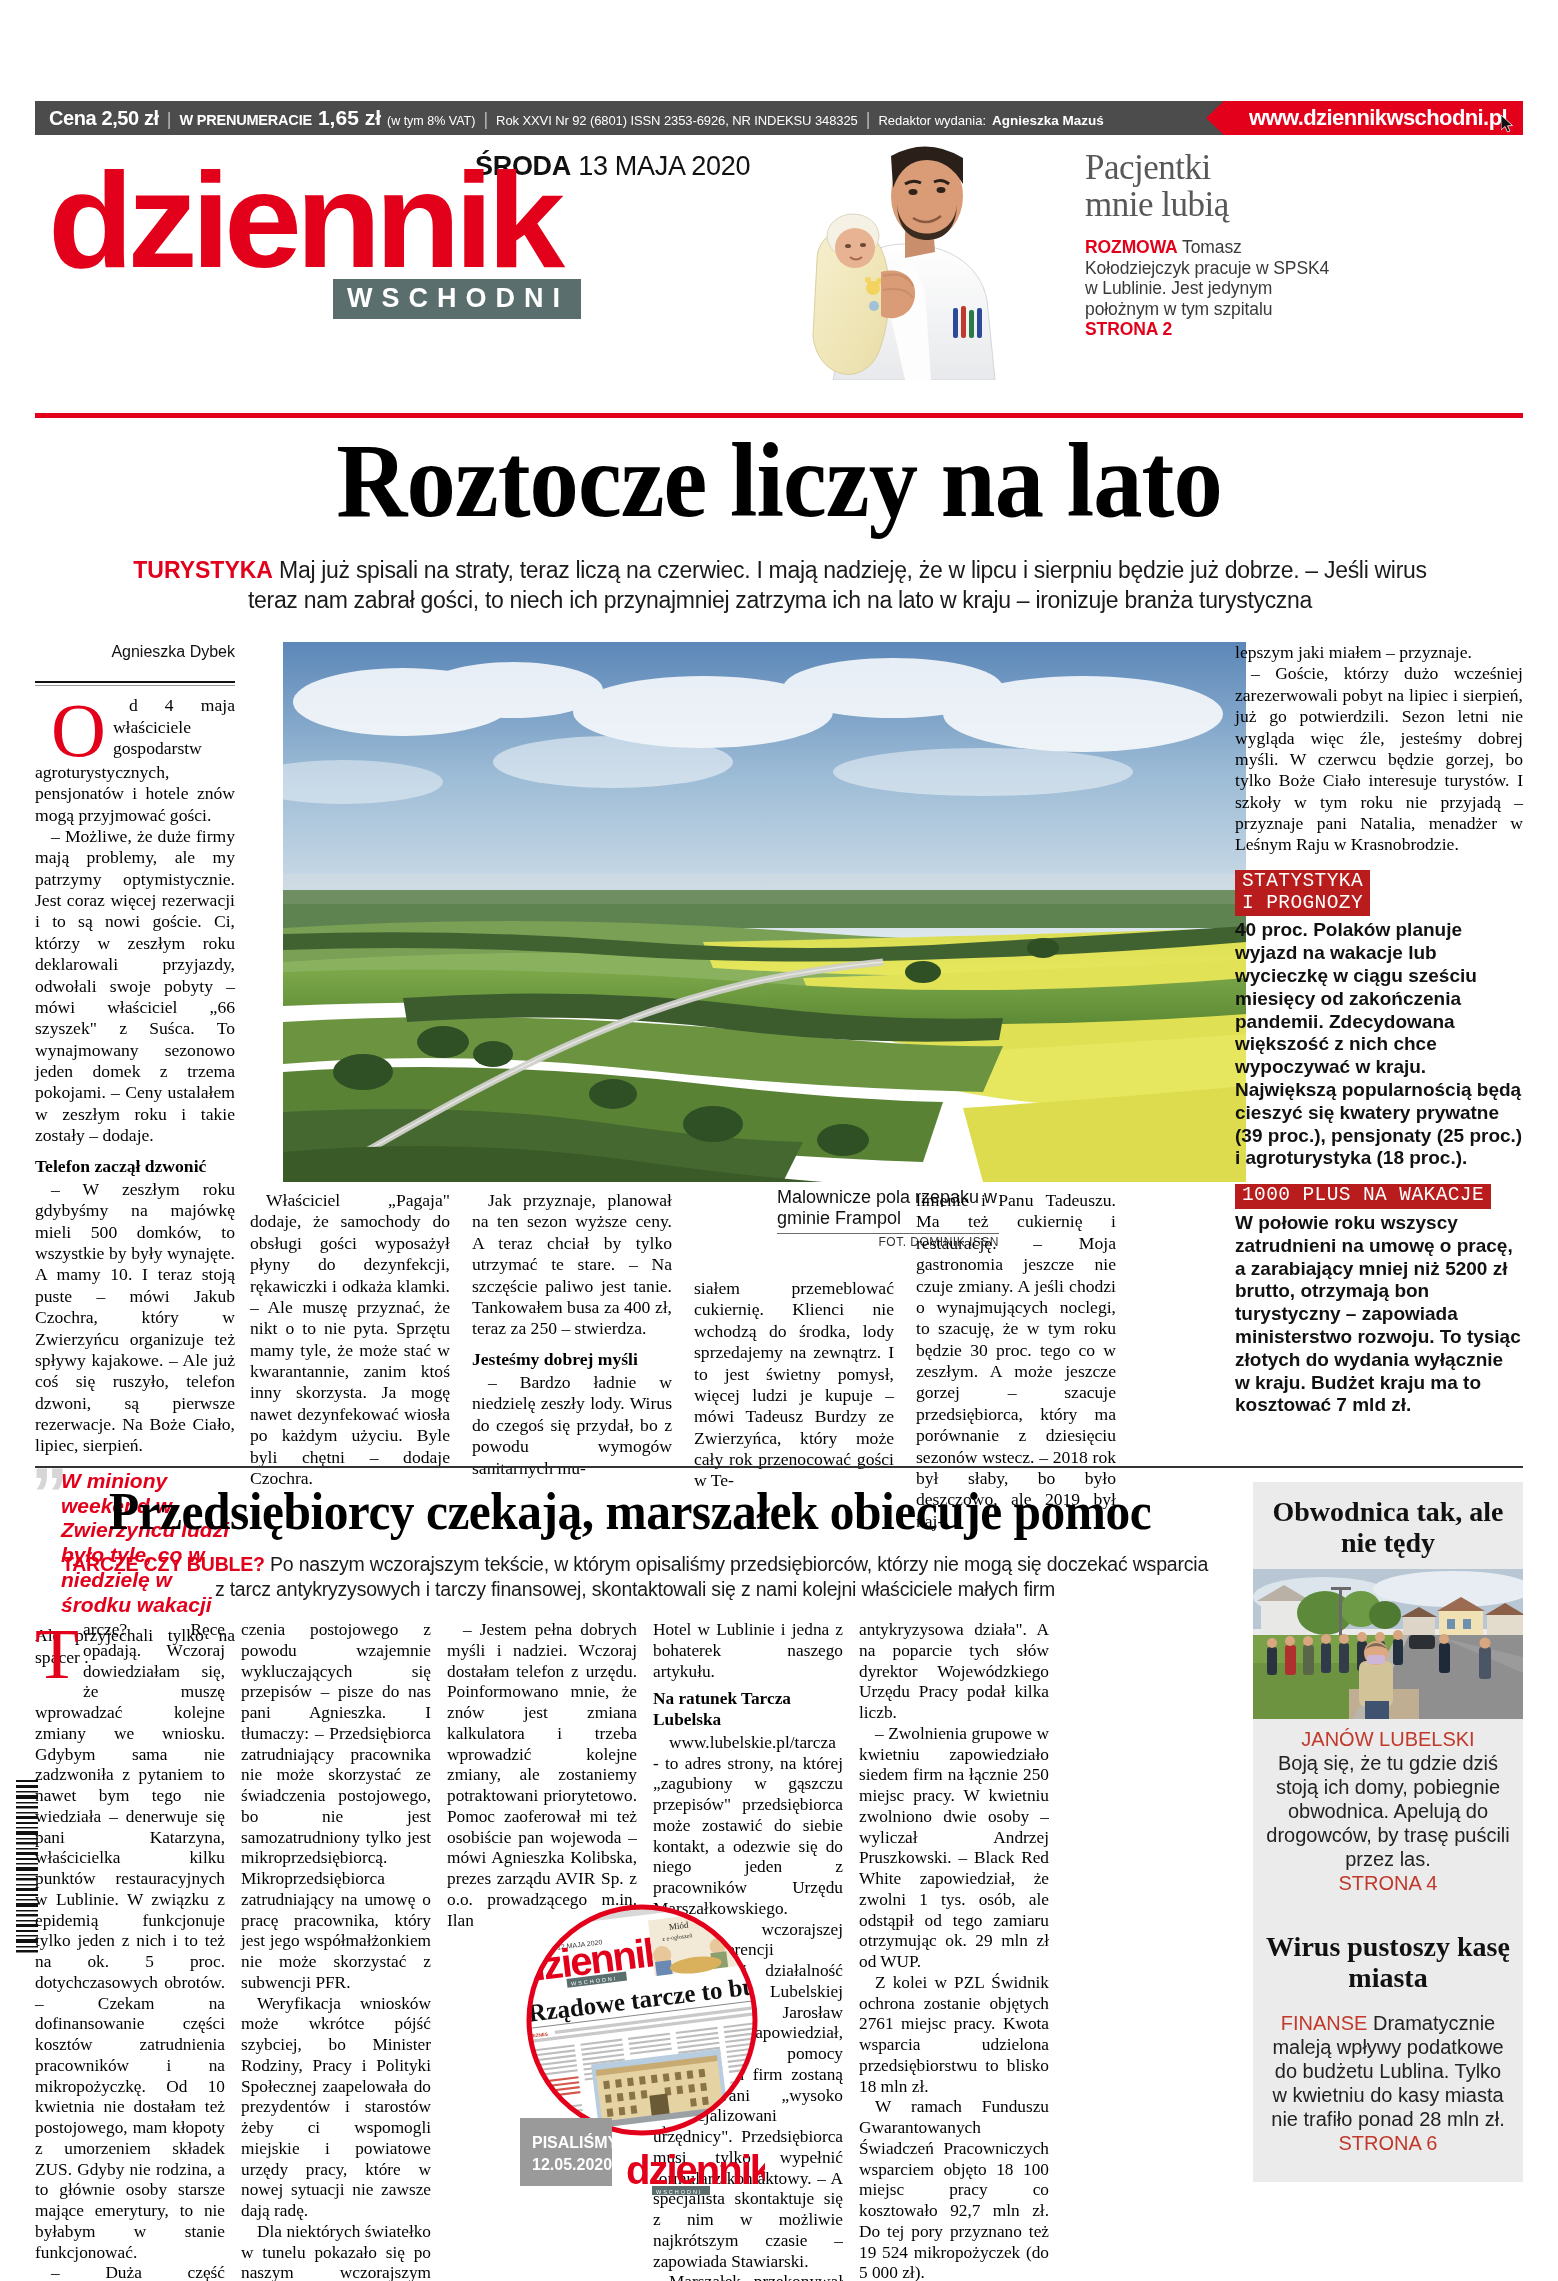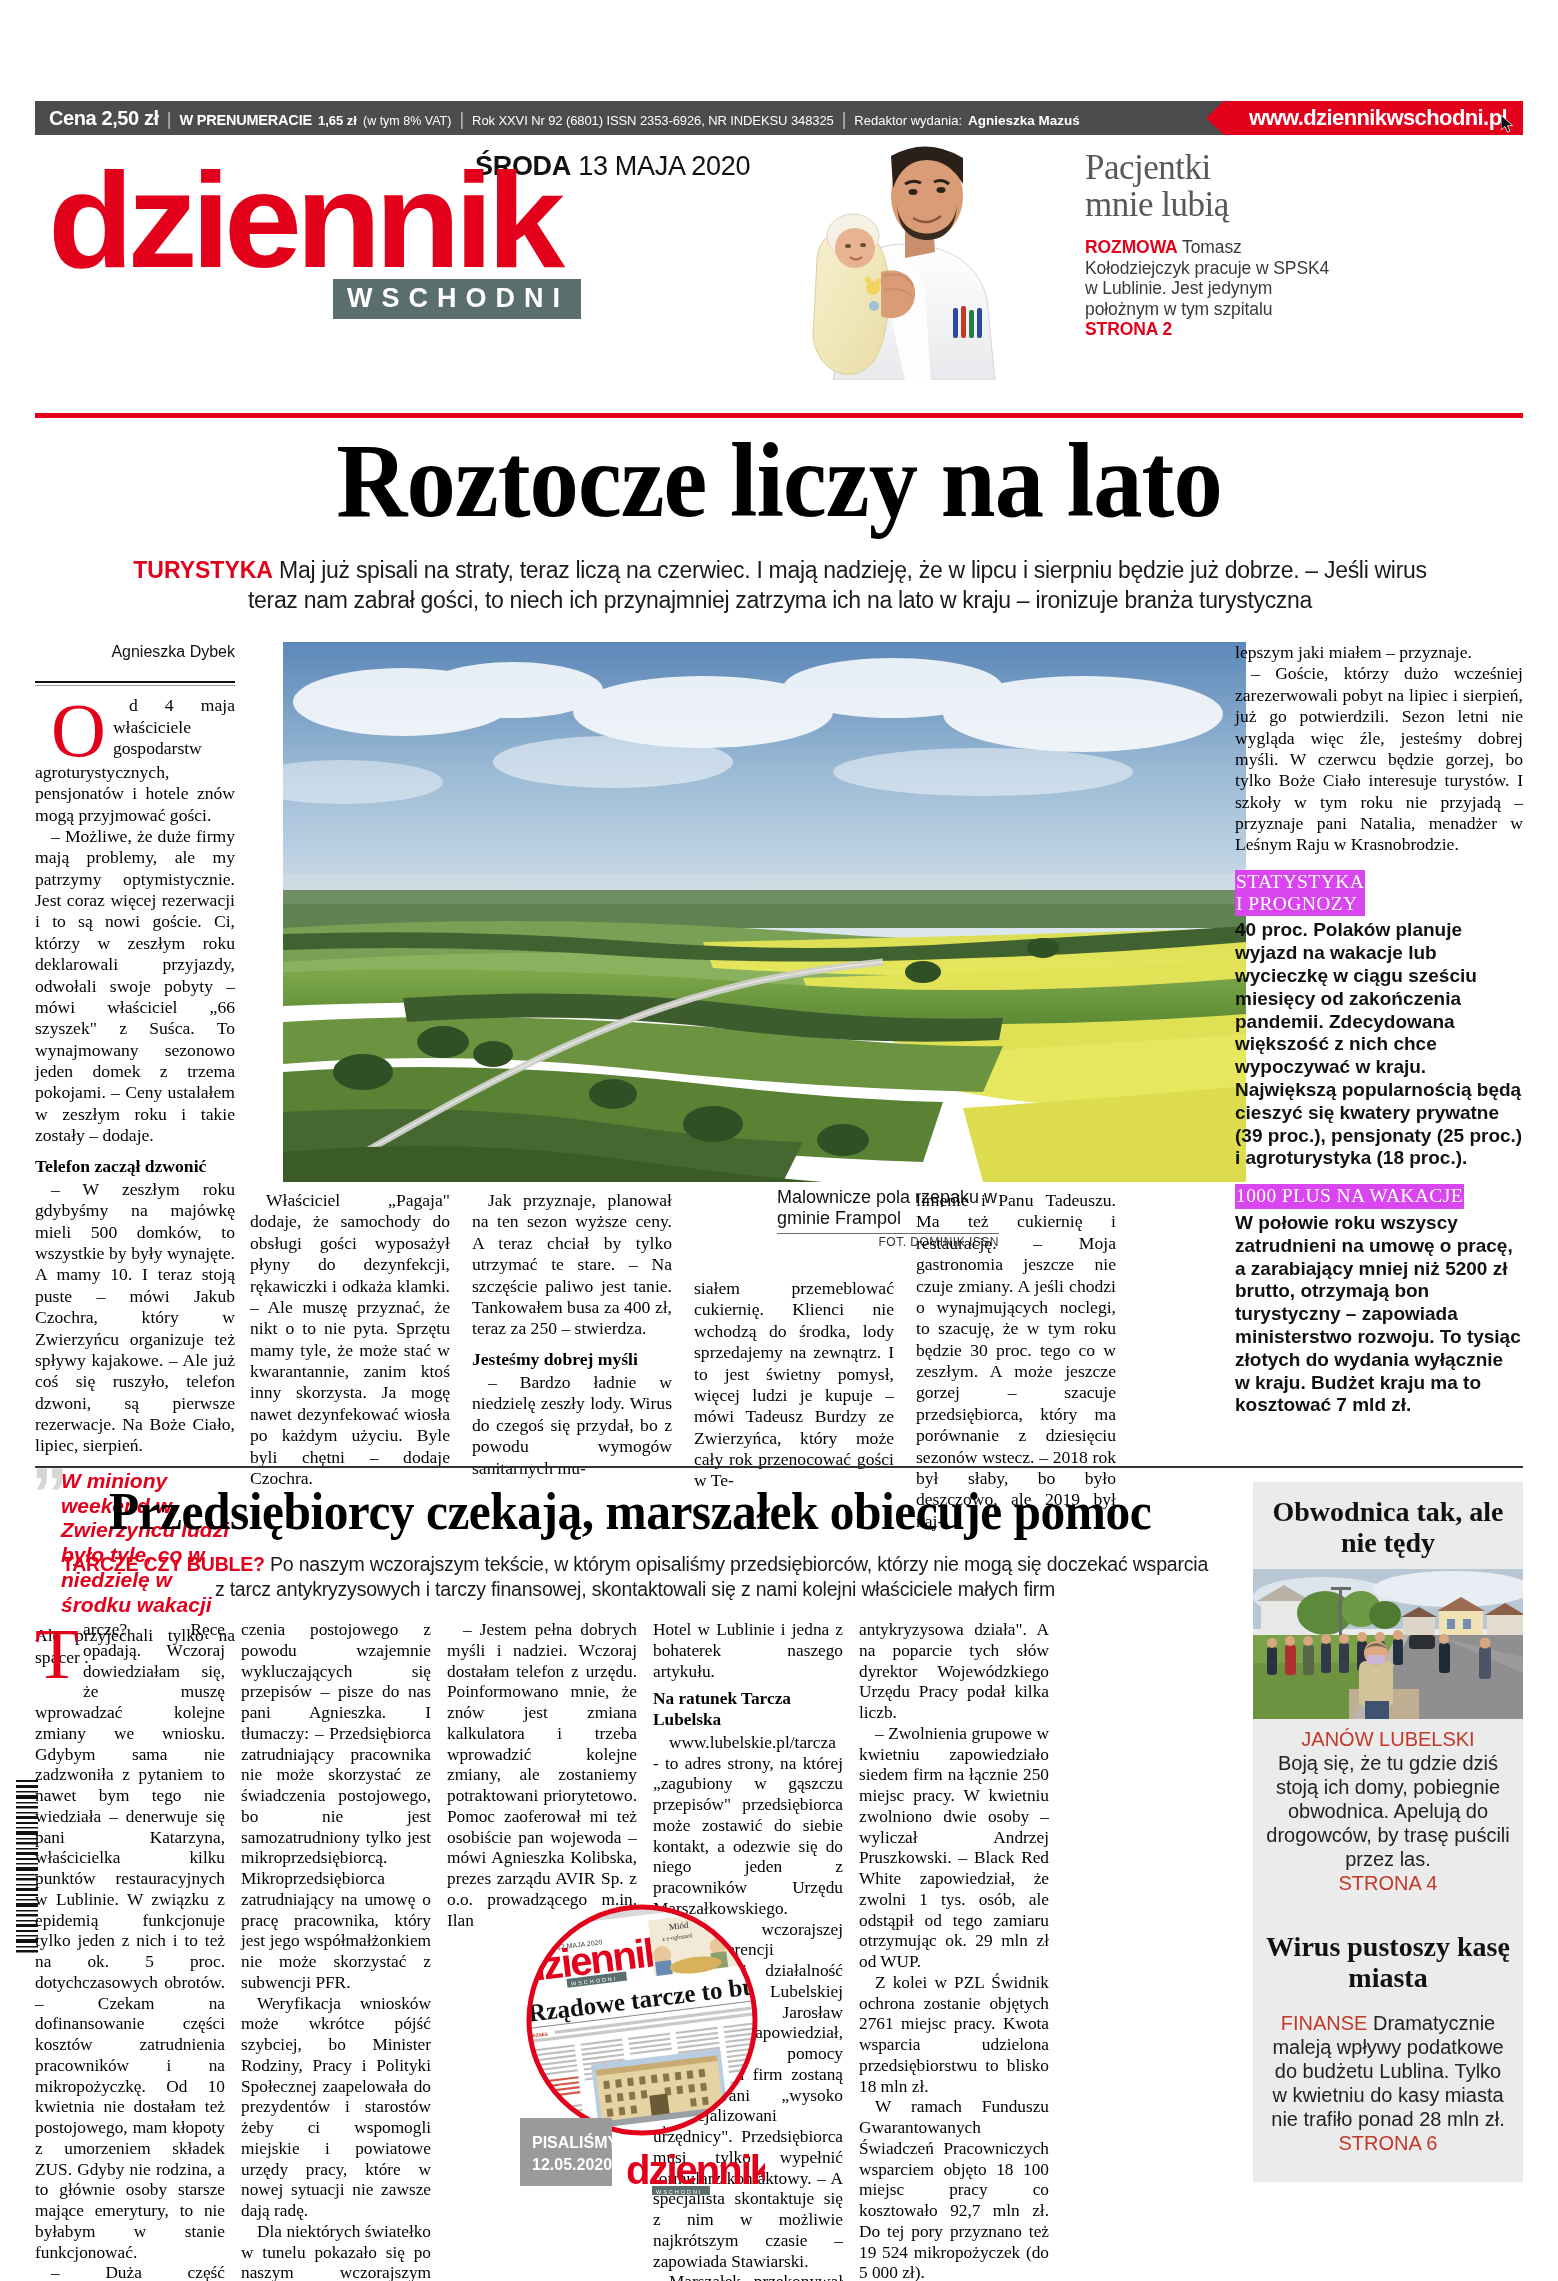--- a/index.html
+++ b/index.html
@@ -18,21 +18,21 @@
     background: #4c4c4c; display: flex; align-items: center;
   }
   .topbar-inner {
     flex: 1; display: flex; align-items: baseline; gap: 6px;
     padding-left: 14px; color: #fff; white-space: nowrap;
     font-family: "Liberation Sans Narrow","Liberation Sans", sans-serif;
   }
   .tb-price { font-size: 20px; font-weight: bold; letter-spacing: -0.4px; }
   .tb-sep { font-size: 18px; color: #b9b9b9; padding: 0 2px; }
   .tb-prenum { font-size: 14.5px; font-weight: bold; letter-spacing: -0.2px; }
-  .tb-prenum-val { font-size: 13px; font-weight: bold; }
+  .tb-prenum-val { font-size: 21px; font-weight: bold; }
   .tb-vat { font-size: 12.5px; }
   .tb-meta { font-size: 13px; letter-spacing: -0.1px; }
   .tb-red { font-size: 13px; }
   .tb-red b { font-size: 13.5px; }
   .topbar-url {
     position: relative; height: 34px; background: #e3001b; color: #fff;
     display: flex; align-items: center; padding: 0 16px 0 26px;
     font-size: 22px; font-weight: bold; letter-spacing: -0.6px;
     font-family: "Liberation Sans Narrow","Liberation Sans", sans-serif;
   }
@@ -149,23 +149,23 @@
     font-family: "Liberation Sans Narrow","Liberation Sans", sans-serif;
     font-size: 18px; line-height: 1.18; color: #111;
   }
   .caption-rule { height: 1px; background: #6b6b6b; margin: 4px 0 1px; }
   .credit {
     text-align: right; font-size: 12px; letter-spacing: 0.5px; color: #333;
   }
 
   
   .redbox-label {
-    display: inline-block; background: #d946ef; color: #fff;
-    font-family: Liberation Serif, serif;
-    font-size: 19.5px; font-weight: normal; padding: 1px 1px 2px;
+    display: inline-block; background: #b91c1c; color: #fff;
+    font-family: Liberation Mono, monospace;
+    font-size: 19.5px; font-weight: normal; padding: 1px 7px 2px;
     letter-spacing: 0.4px; line-height: 1.12;
   }
   .box-body {
     font-family: "Liberation Sans Narrow","Liberation Sans", sans-serif;
     font-weight: bold; font-size: 19px; line-height: 1.2; color: #111;
     margin-top: 3px; text-align: left;
   }
   .box-src { font-style: italic; }
 
   

